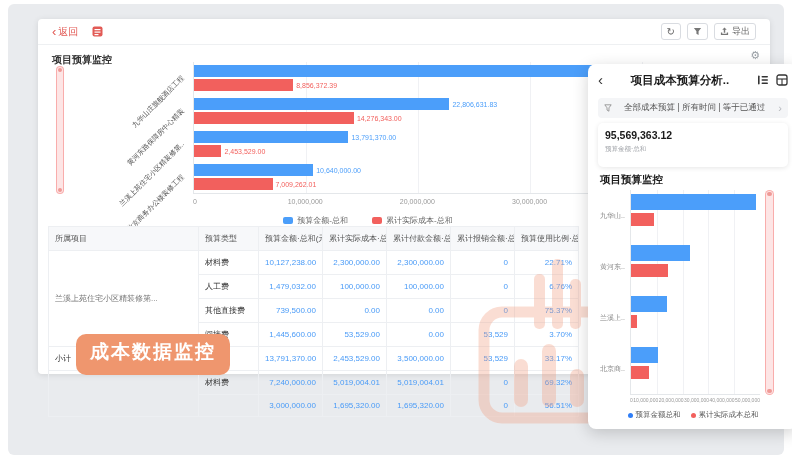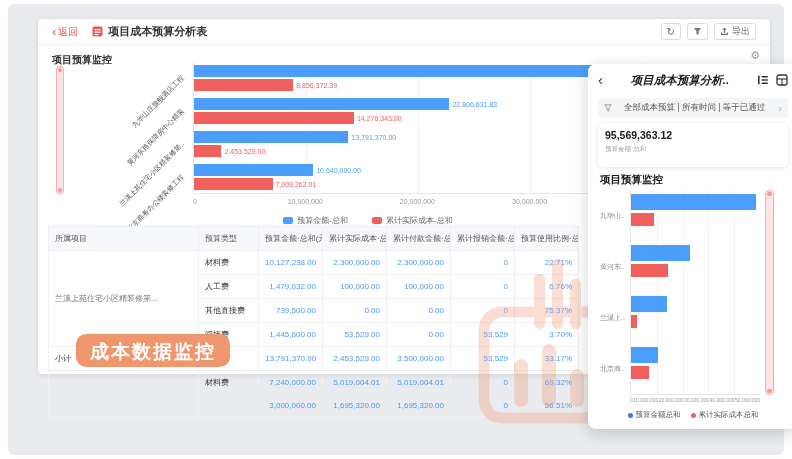--- a/index.html
+++ b/index.html
@@ -52,27 +52,27 @@
     font-size:8px;}
   .tbl th,.tbl td{border:1px solid #edeff2;height:15px;padding:6px 6px;overflow:hidden;white-space:nowrap;box-sizing:border-box;}
   .tbl th{background:#f7f8fa;color:#555;font-weight:400;text-align:left;}
   .tbl td{color:#333;}
   .tbl td.proj{color:#777;}
   .tbl td.num{text-align:right;color:#4a9bf7;}
   
   .watermark{position:absolute;left:468px;top:250px;z-index:2;opacity:.32;pointer-events:none;}
   
   .badge{position:absolute;left:68px;top:330px;z-index:6;background:#ef966e;color:#fff;
-    font-size:19px;font-weight:600;letter-spacing:2px;padding:5px 14px 2px;border-radius:10px;}
+    font-size:19px;font-weight:600;letter-spacing:2px;padding:5px 14px 10px;border-radius:10px;}
   
   .panel{position:absolute;left:580px;top:60px;width:210px;height:365px;background:#fff;border-radius:8px;
     box-shadow:0 4px 16px rgba(0,0,0,.18);z-index:5;}
   .p-head{position:absolute;left:0;top:0;right:0;height:32px;display:flex;align-items:center;padding:0 10px;box-sizing:border-box;}
   .p-back{font-size:15px;color:#333;line-height:14px;cursor:pointer;}
-  .p-title{flex:1;text-align:center;font-size:11.5px;font-weight:700;color:#1a1a1a;white-space:nowrap;overflow:hidden;font-style:italic;}
+  .p-title{flex:1;text-align:center;font-size:11.5px;font-weight:700;color:#1a1a1a;white-space:nowrap;overflow:hidden;}
   .p-ics{display:flex;gap:7px;align-items:center;}
   .p-ics svg{cursor:pointer;display:block;}
   .p-filter{position:absolute;left:10px;right:10px;top:34px;height:20px;background:#f4f5f7;border-radius:4px;
     display:flex;align-items:center;gap:12px;padding:0 6px;box-sizing:border-box;font-size:8.5px;color:#555;cursor:pointer;}
   .p-chev{margin-left:auto;color:#b5b8bd;font-size:11px;}
   .p-stats{position:absolute;left:10px;right:10px;top:59px;height:44px;display:flex;gap:6px;}
   .stat{flex:1;background:#fff;border-radius:5px;box-shadow:0 1px 5px rgba(0,0,0,.10);padding:6px 7px;box-sizing:border-box;}
   .sv{font-size:10.5px;font-weight:700;color:#1a1a1a;white-space:nowrap;}
   .sl{font-size:6.5px;color:#a2a5aa;margin-top:4px;white-space:nowrap;}
   .p-sec{position:absolute;left:12px;top:109px;font-size:10.5px;font-weight:700;color:#1a1a1a;}
@@ -105,21 +105,20 @@
         <span>返回</span>
       </div>
       <span class="form-ic">
         <svg width="11" height="11" viewBox="0 0 11 11">
             <rect x="0.5" y="0.5" width="10" height="10" rx="2" fill="#e25a55"></rect>
             <rect x="2.5" y="3" width="6" height="1.2" fill="#fff"></rect>
             <rect x="2.5" y="5.5" width="6" height="1.2" fill="#fff"></rect>
             <rect x="2.5" y="8" width="4" height="1.2" fill="#fff"></rect>
           </svg>
       </span>
-      <span class="title">项目成本预算分析表</span>
       <div class="tb-actions">
         <button class="tbtn">
             <span style="font-size:10px;line-height:9px;">↻</span>
           </button>
         <button class="tbtn">
             <svg width="9" height="9" viewBox="0 0 10 10">
               <path d="M1 1h8L6.2 4.8V9L3.8 7.6V4.8z" fill="#777"></path>
             </svg>
           </button>
         <button class="tbtn">

